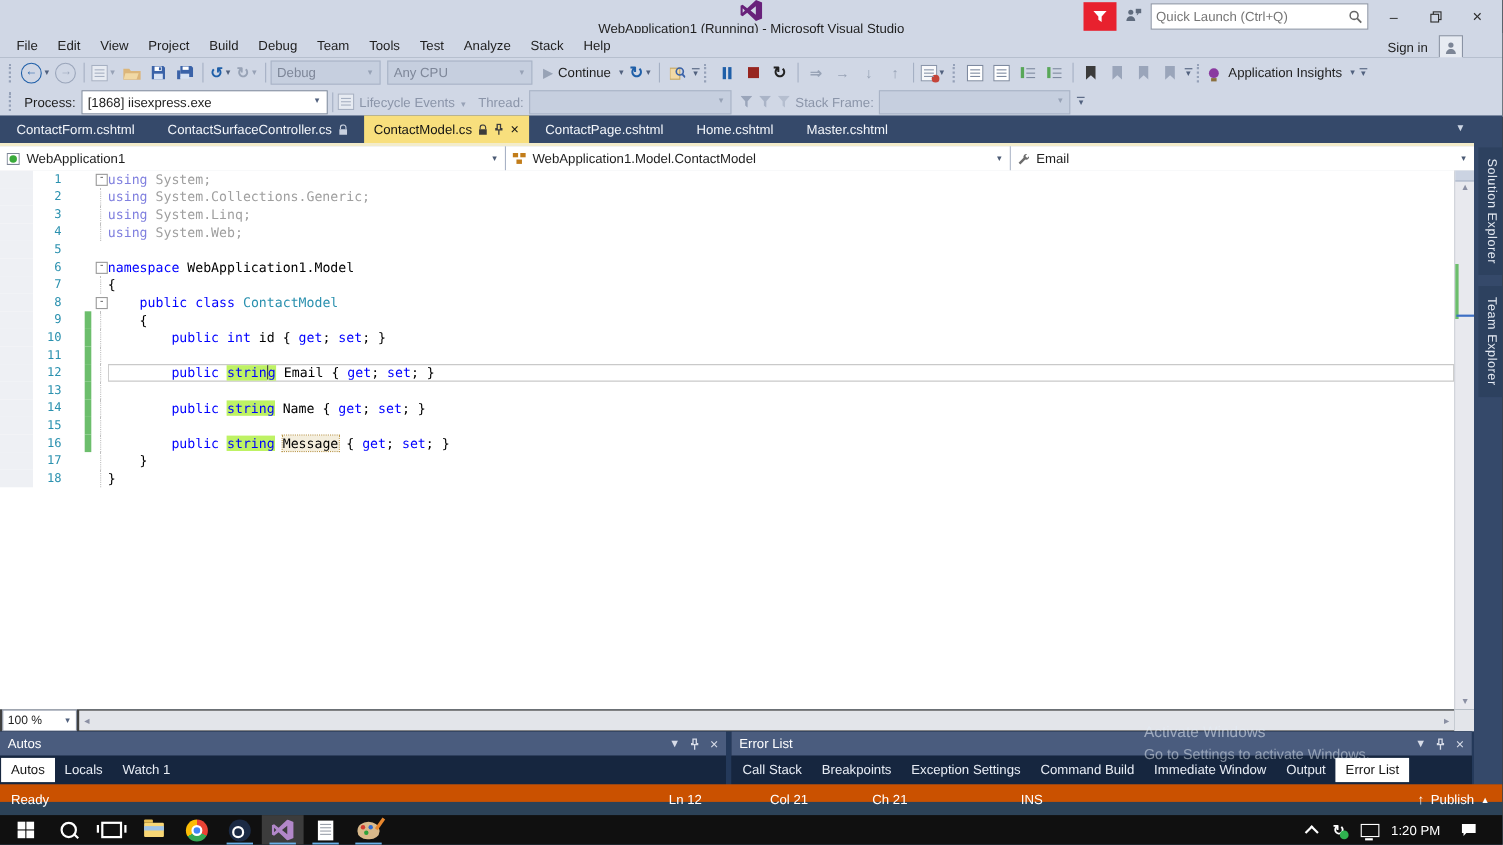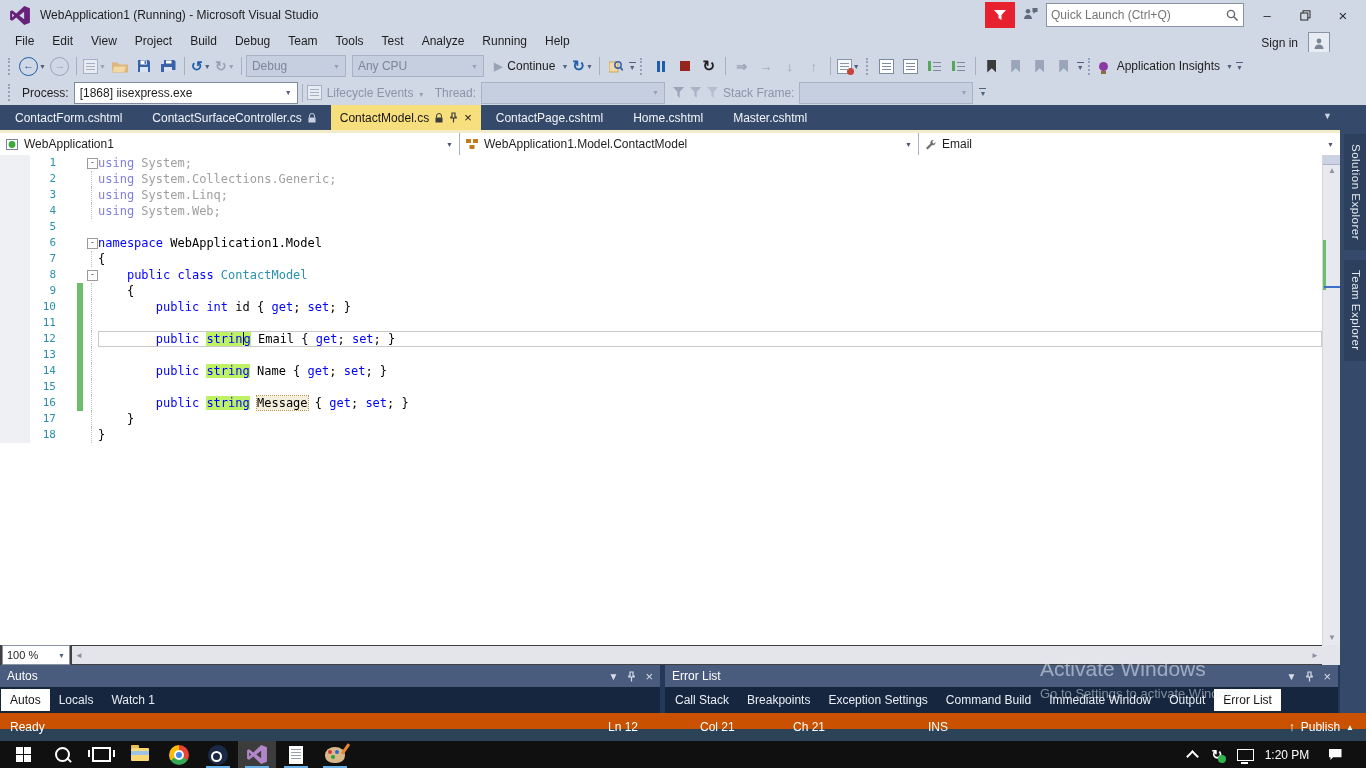--- a/index.html
+++ b/index.html
@@ -1,20 +1,20 @@
 <!DOCTYPE html>
 <html><head>
 <meta charset="utf-8">
 <style>
   html,body{margin:0;padding:0;background:#222;}
   #root{position:relative;width:1366px;height:768px;overflow:hidden;
         font-family:"Liberation Sans",sans-serif;font-size:12px;color:#1e1e1e;background:#2c4257;}
   .abs{position:absolute;}
   
-  #titlebar{left:0;top:0;width:1366px;height:30px;background:#d0d7e5;display:flex;align-items:center;}
+  #titlebar{left:0;top:0;width:1366px;height:30px;background:#d0d7e5;display:flex;align-items:center;flex-direction:column;}
   #vslogo{margin:0 10px 0 10px;display:flex;align-items:center;}
   #wintitle{color:#1e1e1e;}
   #title-right{position:absolute;right:8px;top:2px;display:flex;align-items:center;gap:8px;}
   #feedback-btn{width:30px;height:26px;background:#e8212e;display:flex;align-items:center;justify-content:center;}
   #quicklaunch{width:196px;height:22px;background:#fff;border:1px solid #8a93a4;display:flex;align-items:center;}
   #quicklaunch input{flex:1;border:none;outline:none;font-family:"Liberation Sans",sans-serif;font-size:12px;color:#6a6a6a;padding:0 4px;background:transparent;}
   .winbtn{width:30px;height:24px;display:flex;align-items:center;justify-content:center;font-size:13px;color:#2b2b2b;}
   
   #menubar{left:0;top:30px;width:1366px;height:22px;background:#d0d7e5;display:flex;align-items:center;padding-left:6px;}
   .menu-item{padding:3px 9px;}
@@ -98,21 +98,21 @@
   .vtab{writing-mode:vertical-lr;color:#e4e9f2;font-size:11.5px;padding:10px 6px;letter-spacing:.5px;background:#2d415f;margin:4px 4px 10px 4px;}
   
   #panelband{left:0;top:665px;width:1340px;height:48px;background:#223using;background:#24395a;}
   .panel{position:absolute;top:665px;height:48px;background:#16263f;}
   .ptitle{height:22px;background:#4a5c7e;color:#fff;display:flex;align-items:center;padding:0 7px;}
   .pticons{margin-left:auto;display:flex;align-items:center;gap:9px;color:#d7dce8;font-size:10px;}
   .ptabs{height:26px;display:flex;align-items:center;background:#16263f;padding-left:1px;}
   .ptab{padding:4px 9px;color:#e8edf5;}
   .ptab.active{background:#fff;color:#141414;}
   #watermark{left:1040px;top:657px;width:290px;z-index:10;pointer-events:none;color:rgba(230,237,246,.55);}
-  #wm1{font-size:21px;}
+  #wm1{font-size:14px;}
   #wm2{font-size:13px;margin-top:5px;color:rgba(230,237,246,.5);}
   
   #statusbar{left:0;top:713px;width:1366px;height:16px;background:#ca5100;color:#fff;}
   #statusbar span{position:absolute;top:7px;}
   #publish{position:absolute;right:12px;top:7px;display:flex;align-items:center;gap:6px;}
   
   #taskbar{left:0;top:741px;width:1366px;height:27px;background:#101010;}
   .tbic{position:absolute;top:0;width:38px;height:27px;display:flex;align-items:center;justify-content:center;}
   .tbic.run::after{content:"";position:absolute;left:7px;right:7px;bottom:0;height:2px;background:#6ab1e8;}
   .tbic.activeapp{background:#3c3c3c;}
@@ -191,21 +191,21 @@
     <span class="menu-item">File</span>
     <span class="menu-item">Edit</span>
     <span class="menu-item">View</span>
     <span class="menu-item">Project</span>
     <span class="menu-item">Build</span>
     <span class="menu-item">Debug</span>
     <span class="menu-item">Team</span>
     <span class="menu-item">Tools</span>
     <span class="menu-item">Test</span>
     <span class="menu-item">Analyze</span>
-    <span class="menu-item">Running</span>
+    <span class="menu-item">Stack</span>
     <span class="menu-item">Help</span>
   </div>
   <div id="signin-wrap">
     <span>Sign in</span>
     <span id="signin-avatar">
       <svg width="12" height="12">
           <circle cx="6" cy="4" r="2.4" fill="#7c8596"></circle>
           <path d="M1.5 12c0-2.5 2-4.4 4.5-4.4s4.5 1.9 4.5 4.4z" fill="#7c8596"></path>
         </svg>
     </span>

